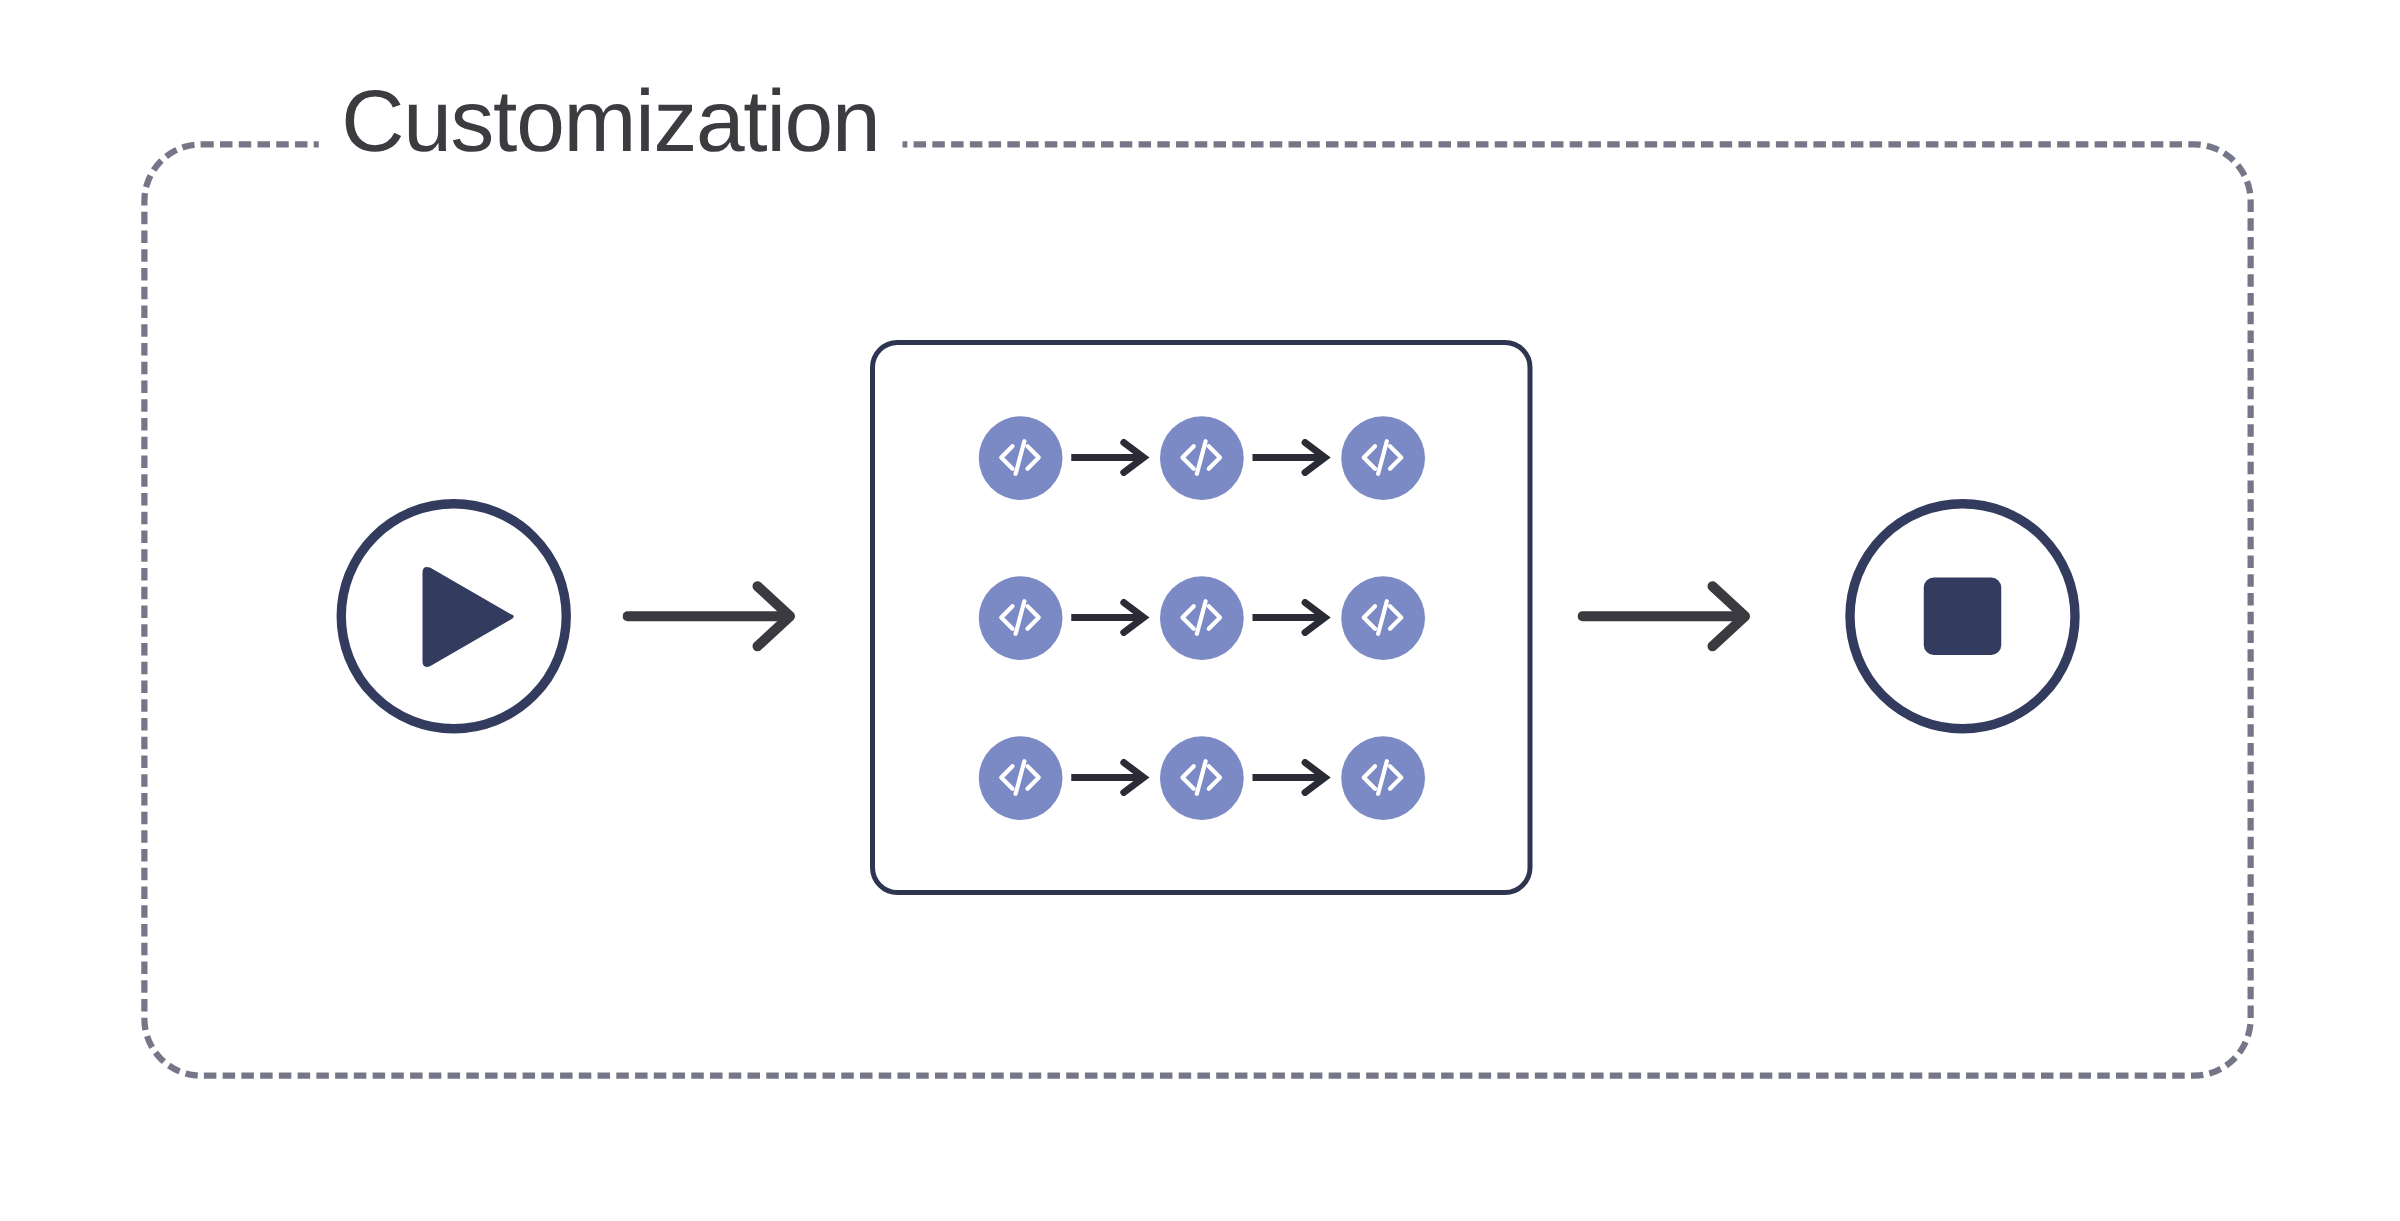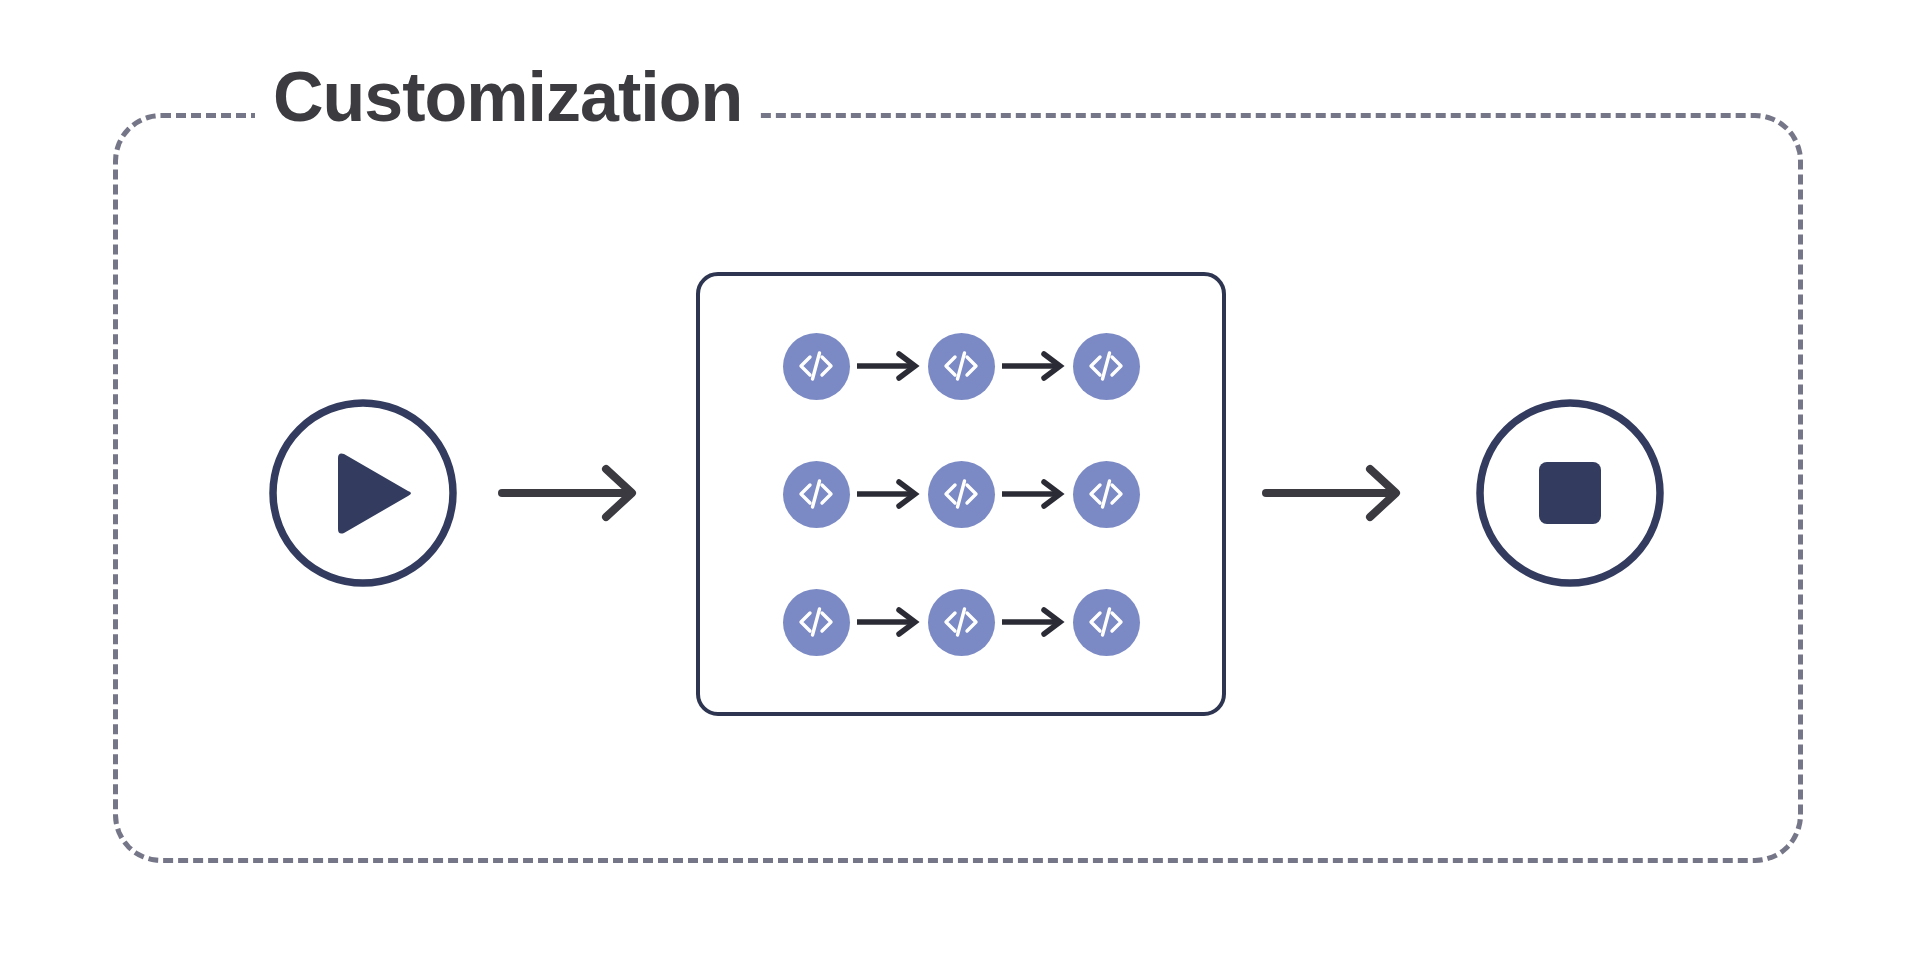--- a/index.html
+++ b/index.html
@@ -31,21 +31,21 @@
     border-radius: 48px;
     box-sizing: border-box;
   }
 
   
   .group-title {
     position: absolute;
     left: 255px;
     top: 58px;
     font-size: 70px;
-    font-weight: bold;
+    font-weight: normal;
     color: #3b3b40;
     letter-spacing: -1px;
     background: #ffffff;
     padding: 0 18px;
     line-height: 1.12;
     white-space: nowrap;
     z-index: 5;
   }
 
   

